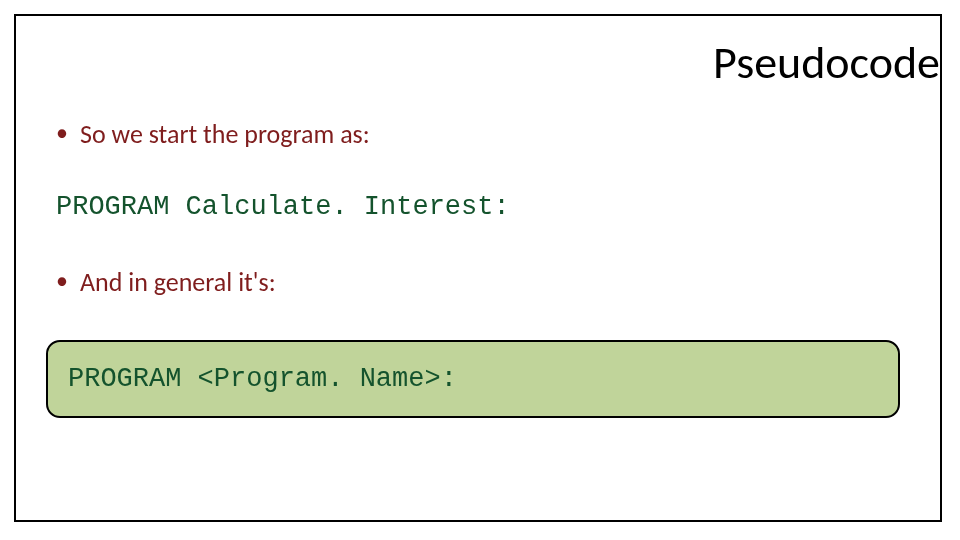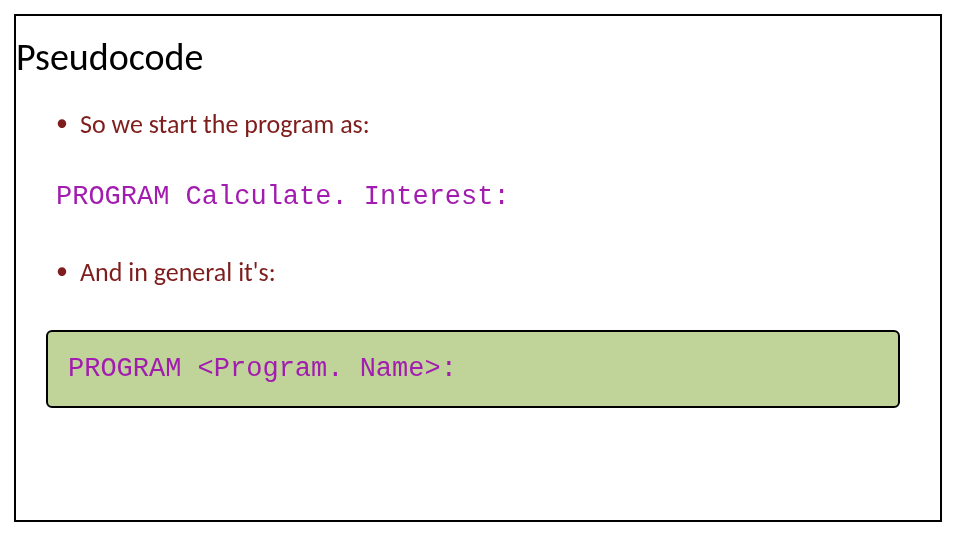--- a/index.html
+++ b/index.html
@@ -13,22 +13,22 @@
   }
   .slide {
     border: 2px solid #000;
     width: 928px;
     height: 508px;
     margin: 14px;
     position: relative;
     box-sizing: border-box;
   }
   .title {
-    text-align: left;
-    font-size: 38px;
+    text-align: right;
+    font-size: 46px;
     color: #000;
     margin-top: 18px;
     margin-bottom: 28px;
     font-weight: 400;
   }
   .content {
     padding-left: 40px;
     padding-right: 40px;
   }
   ul {
@@ -46,27 +46,27 @@
   li.bullet::before {
     content: "•";
     position: absolute;
     left: 0;
     top: 0;
     font-size: 24px;
   }
   .code {
     font-family: "Courier New", Courier, monospace;
     font-size: 27px;
-    color: #a21caf;
+    color: #14532d;
     margin-bottom: 44px;
   }
   .code-box {
     background: #c0d49a;
     border: 2px solid #000;
-    border-radius: 6px;
+    border-radius: 14px;
     padding: 22px 20px;
     margin-left: -10px;
   }
   .code-box .code {
     margin-bottom: 0;
   }
 </style>
 </head>
 <body>
 

